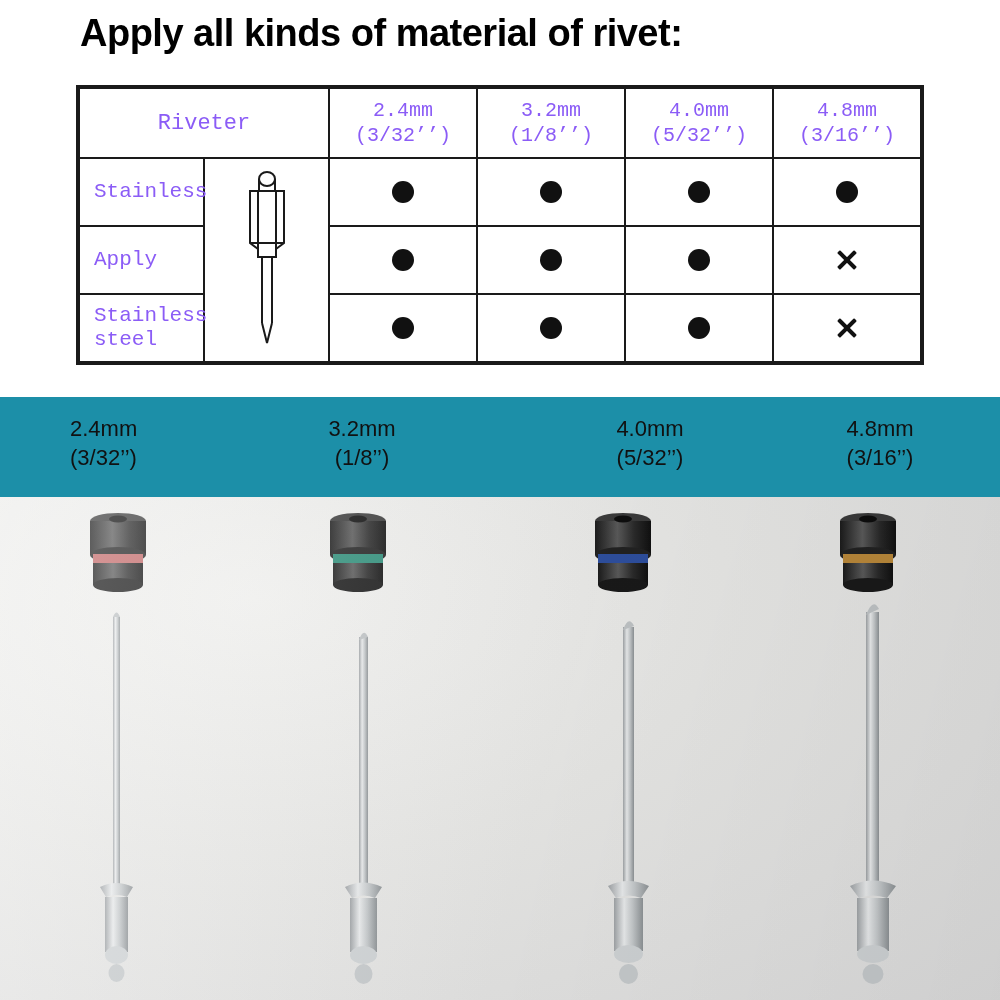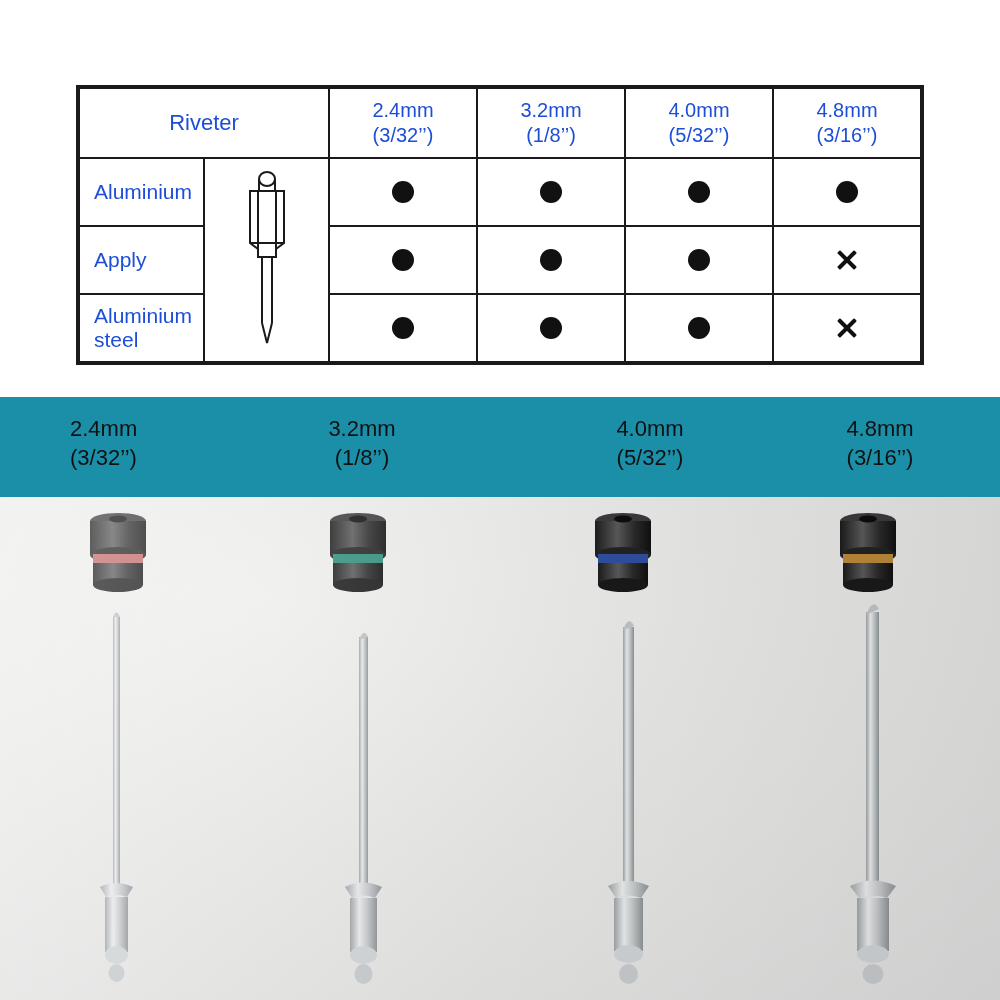--- a/index.html
+++ b/index.html
@@ -35,22 +35,23 @@
     border: 2px solid #1a1a1a;
   }
   table.compat {
     border-collapse: collapse;
     width: 100%;
     table-layout: fixed;
   }
   table.compat td, table.compat th {
     border: 2px solid #1a1a1a;
     padding: 0;
-    color: #1d4ed8;
+    color: #8b5cf6;
     font-weight: normal;
+    font-family: Liberation Mono, monospace;
   }
   table.compat td.hdr-label {
     font-size: 22px;
     text-align: center;
     height: 70px;
     vertical-align: middle;
   }
   table.compat td.size-hdr {
     font-size: 20px;
     text-align: center;
@@ -150,20 +151,21 @@
   .t-0 { left: 60px; }
   .t-1 { left: 310px; }
   .t-2 { left: 575px; }
   .t-3 { left: 820px; }
 </style>
 </head>
 <body>
 
 <div id="page">
 
+  <div class="title">Apply all kinds of material of rivet:</div>
 
   <div class="table-wrap">
     <table class="compat">
       <tbody>
           <tr>
         <td class="hdr-label" colspan="2">Riveter</td>
         <td class="size-hdr">
           <div>2.4mm</div>
           <div>(3/32’’)</div>
         </td>
@@ -175,21 +177,21 @@
           <div>4.0mm</div>
           <div>(5/32’’)</div>
         </td>
         <td class="size-hdr">
           <div>4.8mm</div>
           <div>(3/16’’)</div>
         </td>
       </tr>
 
       <tr>
-        <td class="mat">Aluminium</td>
+        <td class="mat">Stainless</td>
         <td class="rivet-cell" rowspan="3">
           <svg class="rivet-svg" width="70" height="190" viewBox="0 0 70 190">
 
             <ellipse cx="35" cy="14" rx="8" ry="7" fill="none" stroke="#1a1a1a" stroke-width="2"></ellipse>
             <line x1="27" y1="14" x2="27" y2="26" stroke="#1a1a1a" stroke-width="2"></line>
             <line x1="43" y1="14" x2="43" y2="26" stroke="#1a1a1a" stroke-width="2"></line>
 
             <path d="M18 26 L52 26 L52 78 L44 84 L44 92 L26 92 L26 84 L18 78 Z" fill="none" stroke="#1a1a1a" stroke-width="2"></path>
             <line x1="26" y1="26" x2="26" y2="84" stroke="#1a1a1a" stroke-width="2"></line>
             <line x1="44" y1="26" x2="44" y2="84" stroke="#1a1a1a" stroke-width="2"></line>
@@ -209,21 +211,21 @@
 
       <tr>
         <td class="mat">Apply</td>
         <td class="mark"><span class="dot"></span></td>
         <td class="mark"><span class="dot"></span></td>
         <td class="mark"><span class="dot"></span></td>
         <td class="mark"><span class="cross"></span></td>
       </tr>
 
       <tr>
-        <td class="mat">Aluminium steel</td>
+        <td class="mat">Stainless steel</td>
         <td class="mark"><span class="dot"></span></td>
         <td class="mark"><span class="dot"></span></td>
         <td class="mark"><span class="dot"></span></td>
         <td class="mark"><span class="cross"></span></td>
       </tr>
     </tbody>
       </table>
   </div>
 
   <div class="band"></div>

